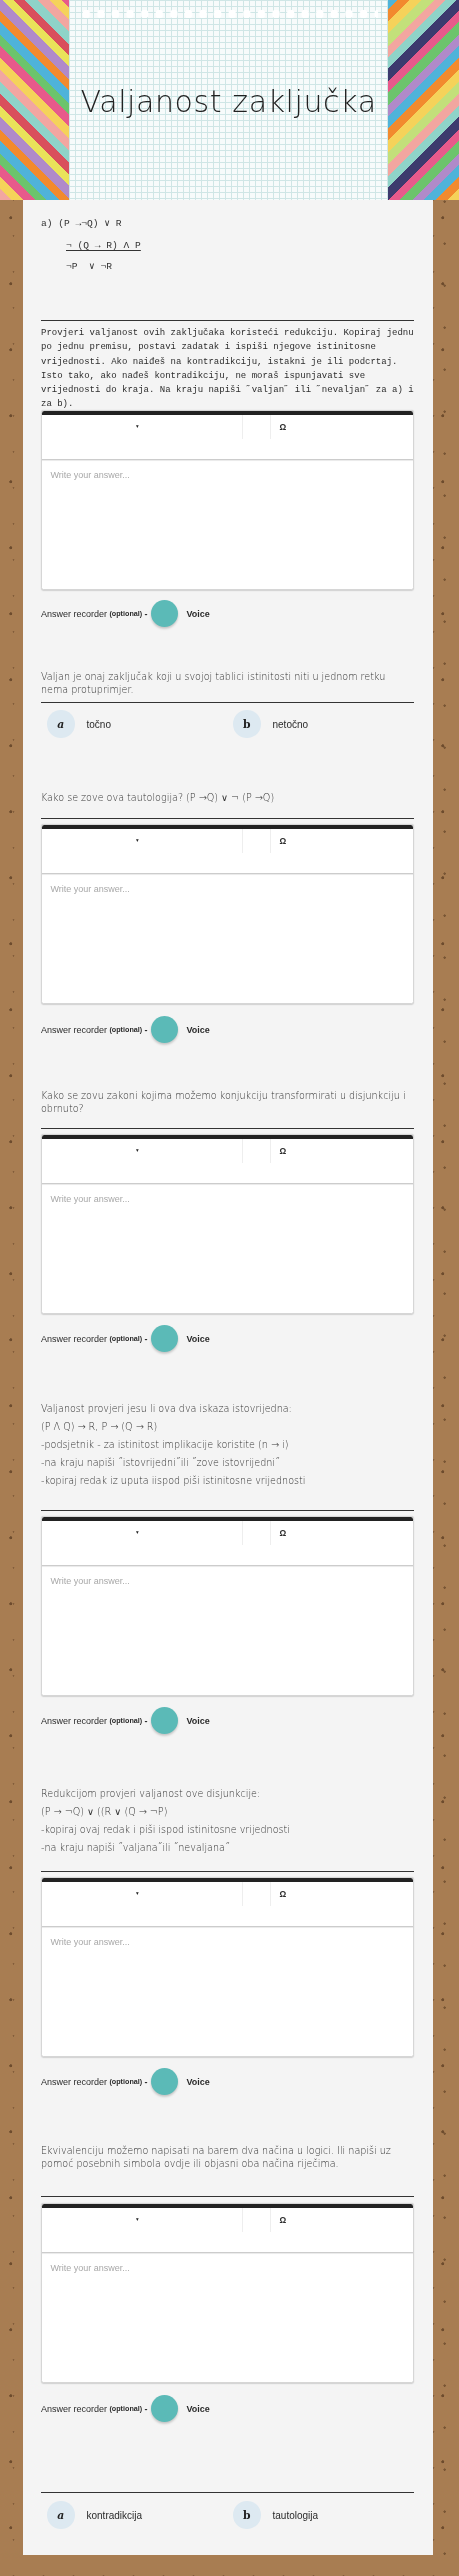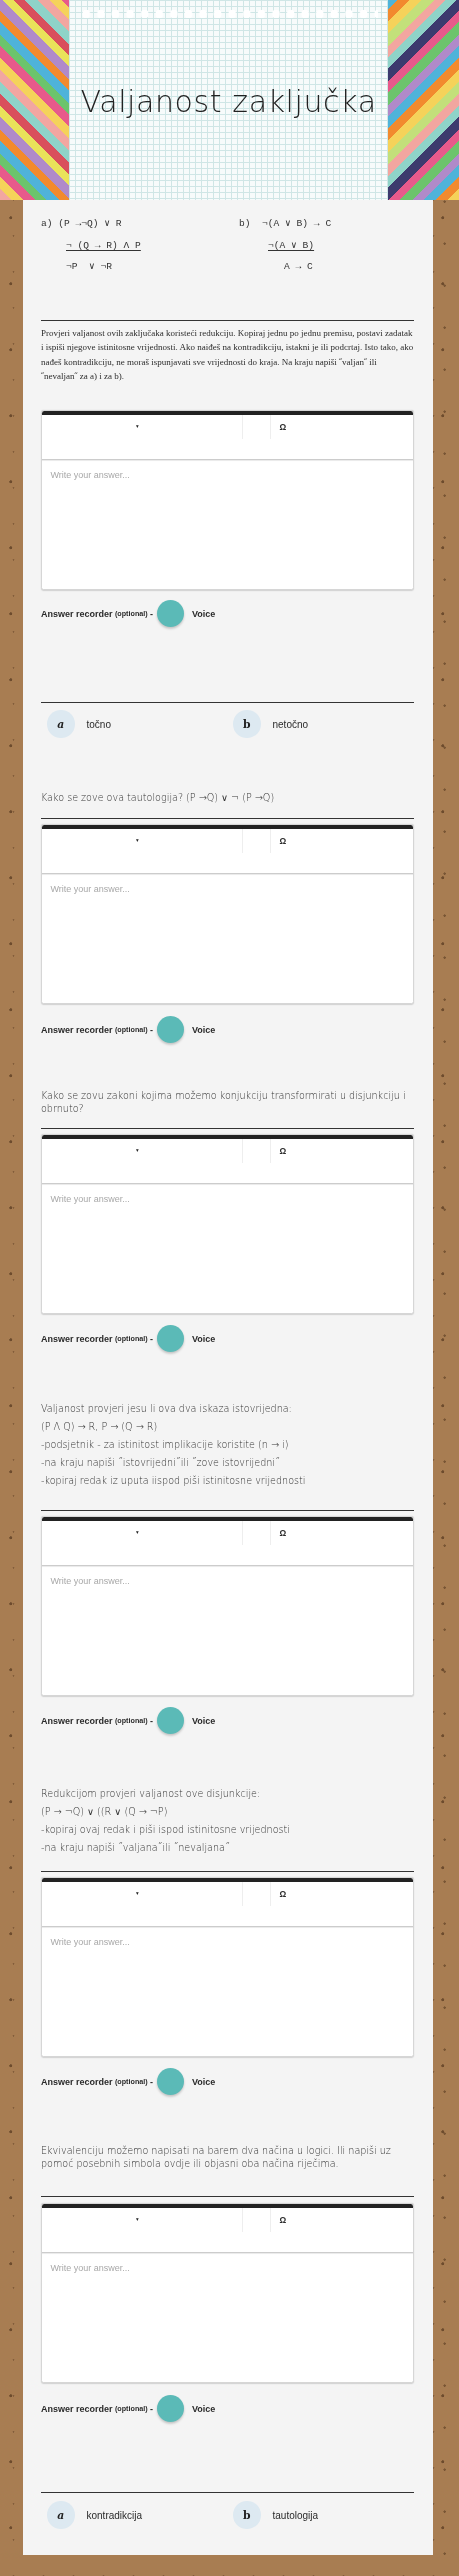--- a/index.html
+++ b/index.html
@@ -62,21 +62,21 @@
     color: #333; font-size: 9.6px;
   }
   .formulas { top: 13px; height: 66px; font-family: Liberation Mono, monospace; }
   .formula-col { position: absolute; top: 0; font-size: 9.6px; line-height: 21.5px; }
   .formula-col.a { left: 0; }
   .formula-col.b { left: 198px; }
   .f-line { white-space: pre; display: block; }
   .f-line.under { text-decoration: underline; text-decoration-thickness: 1.2px; text-underline-offset: 2.4px; }
   .divider { position: absolute; left: 18px; width: 373px; height: 0.6px; background: #333; }
   .instructions {
-    font-family: Liberation Serif, serif; font-size: 9px; line-height: 14.3px;
+    font-family: Liberation Mono, monospace; font-size: 9px; line-height: 14.3px;
     color: #2d2d2d;
   }
   
   .editor {
     position: absolute; left: 18px; width: 373px; height: 180px;
     background: #fff; border: 0.6px solid #d6d6d6; border-radius: 2.4px;
     box-shadow: 0 0.6px 1.2px rgba(0,0,0,0.15);
   }
   .editor-topbar { height: 3.6px; background: #222; border-radius: 2.4px 2.4px 0 0; }
   .toolbar { height: 45px; position: relative; border-bottom: 0.6px solid #ccc; box-shadow: 0 0.6px 0.6px rgba(0,0,0,0.08); }
@@ -86,21 +86,21 @@
   .tb-blank { position: absolute; left: 201px; top: 0; width: 27.5px; height: 24px; cursor: pointer; }
   .tb-omega { position: absolute; left: 228px; top: 0; width: 24px; height: 24px; font-weight: bold; font-size: 8.4px; line-height: 24px; text-indent: 9.6px; cursor: pointer; }
   .answer-area {
     position: absolute; left: 0; top: 49px; width: 372px; height: 130px;
     border: none; outline: none; resize: none; padding: 9.6px 8.4px;
     font-family: "Liberation Sans", sans-serif; font-size: 9px; color: #333; background: transparent;
   }
   .answer-area::placeholder { color: #a8a8a8; }
   
   .recorder { position: absolute; left: 18px; height: 27.5px; display: flex; align-items: center; }
-  .rec-label { font-family: "Liberation Sans", sans-serif; font-weight: bold; font-size: 9px; color: #2b2b2b; }
+  .rec-label { font-family: "Liberation Sans", sans-serif; font-weight: normal; font-size: 9px; color: #2b2b2b; }
   .rec-opt { font-weight: bold; font-size: 7.2px; color: #2b2b2b; margin-left: 2.4px; text-align: center; }
   .rec-dash { font-weight: bold; font-size: 9px; margin: 0 3.6px 0 2.4px; }
   .rec-btn { width: 27px; height: 27px; border-radius: 50%; background: #5bbab7; box-shadow: 0 1.8px 2.4px rgba(0,0,0,0.2); cursor: pointer; }
   .rec-voice { font-weight: bold; font-size: 9px; margin-left: 8.4px; }
   
   .question { font-size: 9.6px; line-height: 13px; }
   .options { position: absolute; left: 18px; width: 373px; height: 30px; }
   .opt { position: absolute; top: 0; height: 30px; display: flex; align-items: center; cursor: pointer; }
   .opt.a { left: 6px; } .opt.b { left: 192px; }
   .opt-badge {
@@ -124,25 +124,20 @@
 </div>
 
 <div class="card">
 
   <div class="inner formulas hand">
     <div class="formula-col a">
       <span class="f-line">a) (P →¬Q) ∨ R</span>
       <span class="f-line under" style="padding-left:25px">¬ (Q → R) Λ P</span>
       <span class="f-line" style="padding-left:25px">¬P  ∨ ¬R</span>
     </div>
-    <div class="formula-col b">
-      <span class="f-line">b)  ¬(A ∨ B) → C</span>
-      <span class="f-line under" style="padding-left:29px">¬(A ∨ B)</span>
-      <span class="f-line" style="padding-left:45px">A → C</span>
-    </div>
   </div>
 
   <div class="divider" style="top:120px"></div>
   <div class="inner instructions" style="top:126px">Provjeri valjanost ovih zaključaka koristeći redukciju. Kopiraj jednu po jednu premisu, postavi zadatak i ispiši njegove istinitosne vrijednosti. Ako naiđeš na kontradikciju, istakni je ili podcrtaj. Isto tako, ako nađeš kontradikciju, ne moraš ispunjavati sve vrijednosti do kraja. Na kraju napiši ˝valjan˝ ili ˝nevaljan˝ za a) i za b).</div>
 
   <div class="editor" style="top:210px">
     <div class="editor-topbar"></div>
     <div class="toolbar">
       <div class="tb-dropdown">
           <span class="tb-caret">▾</span>
@@ -155,20 +150,21 @@
     <textarea class="answer-area" placeholder="Write your answer..." style=""></textarea>
   </div>
   <div class="recorder" style="top:400px">
     <span class="rec-label">Answer recorder</span>
     <span class="rec-opt">(optional)</span>
     <span class="rec-dash">-</span>
     <div class="rec-btn"></div>
     <span class="rec-voice">Voice</span>
   </div>
 
+  <div class="inner hand question" style="top:470px">Valjan je onaj zaključak koji u svojoj tablici istinitosti niti u jednom retku nema protuprimjer.</div>
   <div class="divider" style="top:502px"></div>
   <div class="options" style="top:509px">
     <div class="opt a">
       <span class="opt-badge italic">a</span>
       <span class="opt-label">točno</span>
     </div>
     <div class="opt b">
       <span class="opt-badge">b</span>
       <span class="opt-label">netočno</span>
     </div>

